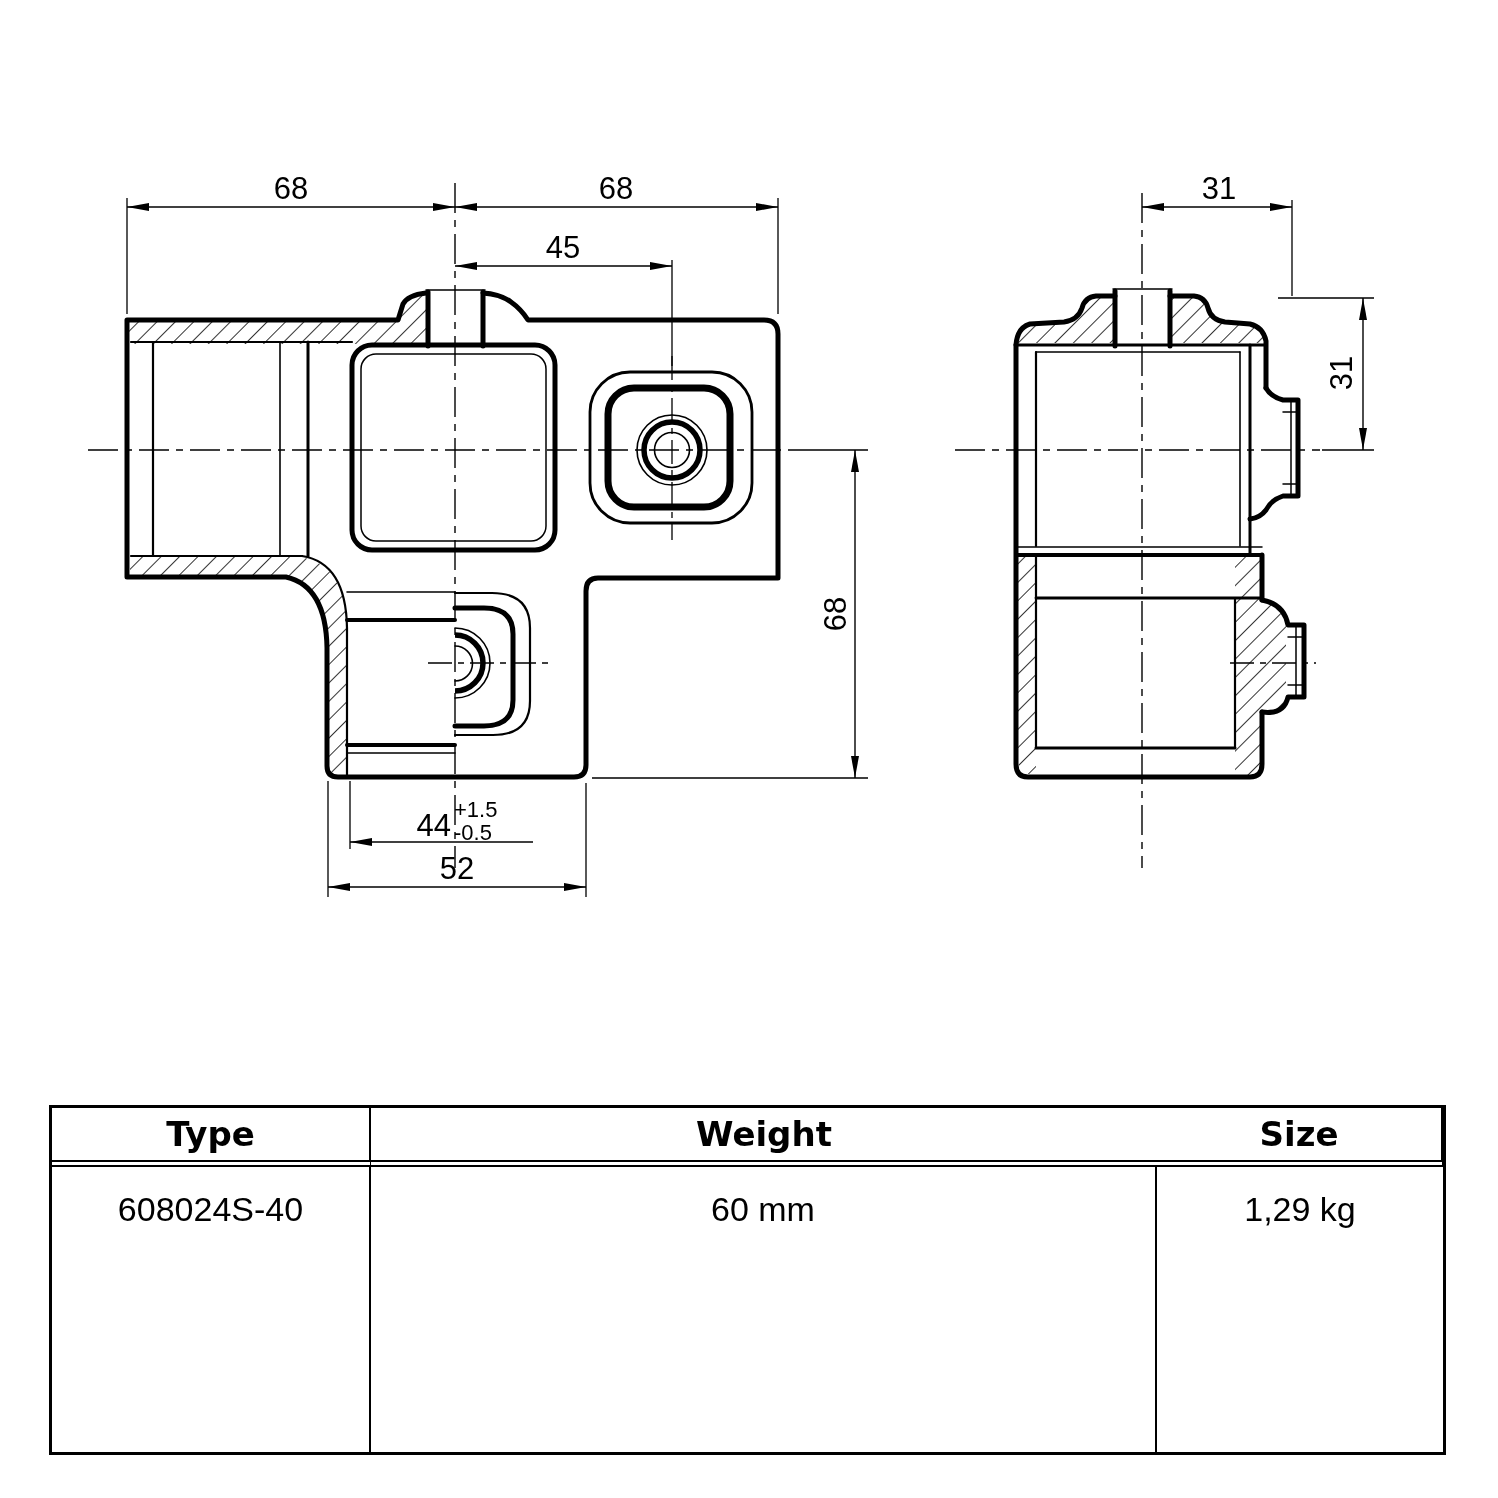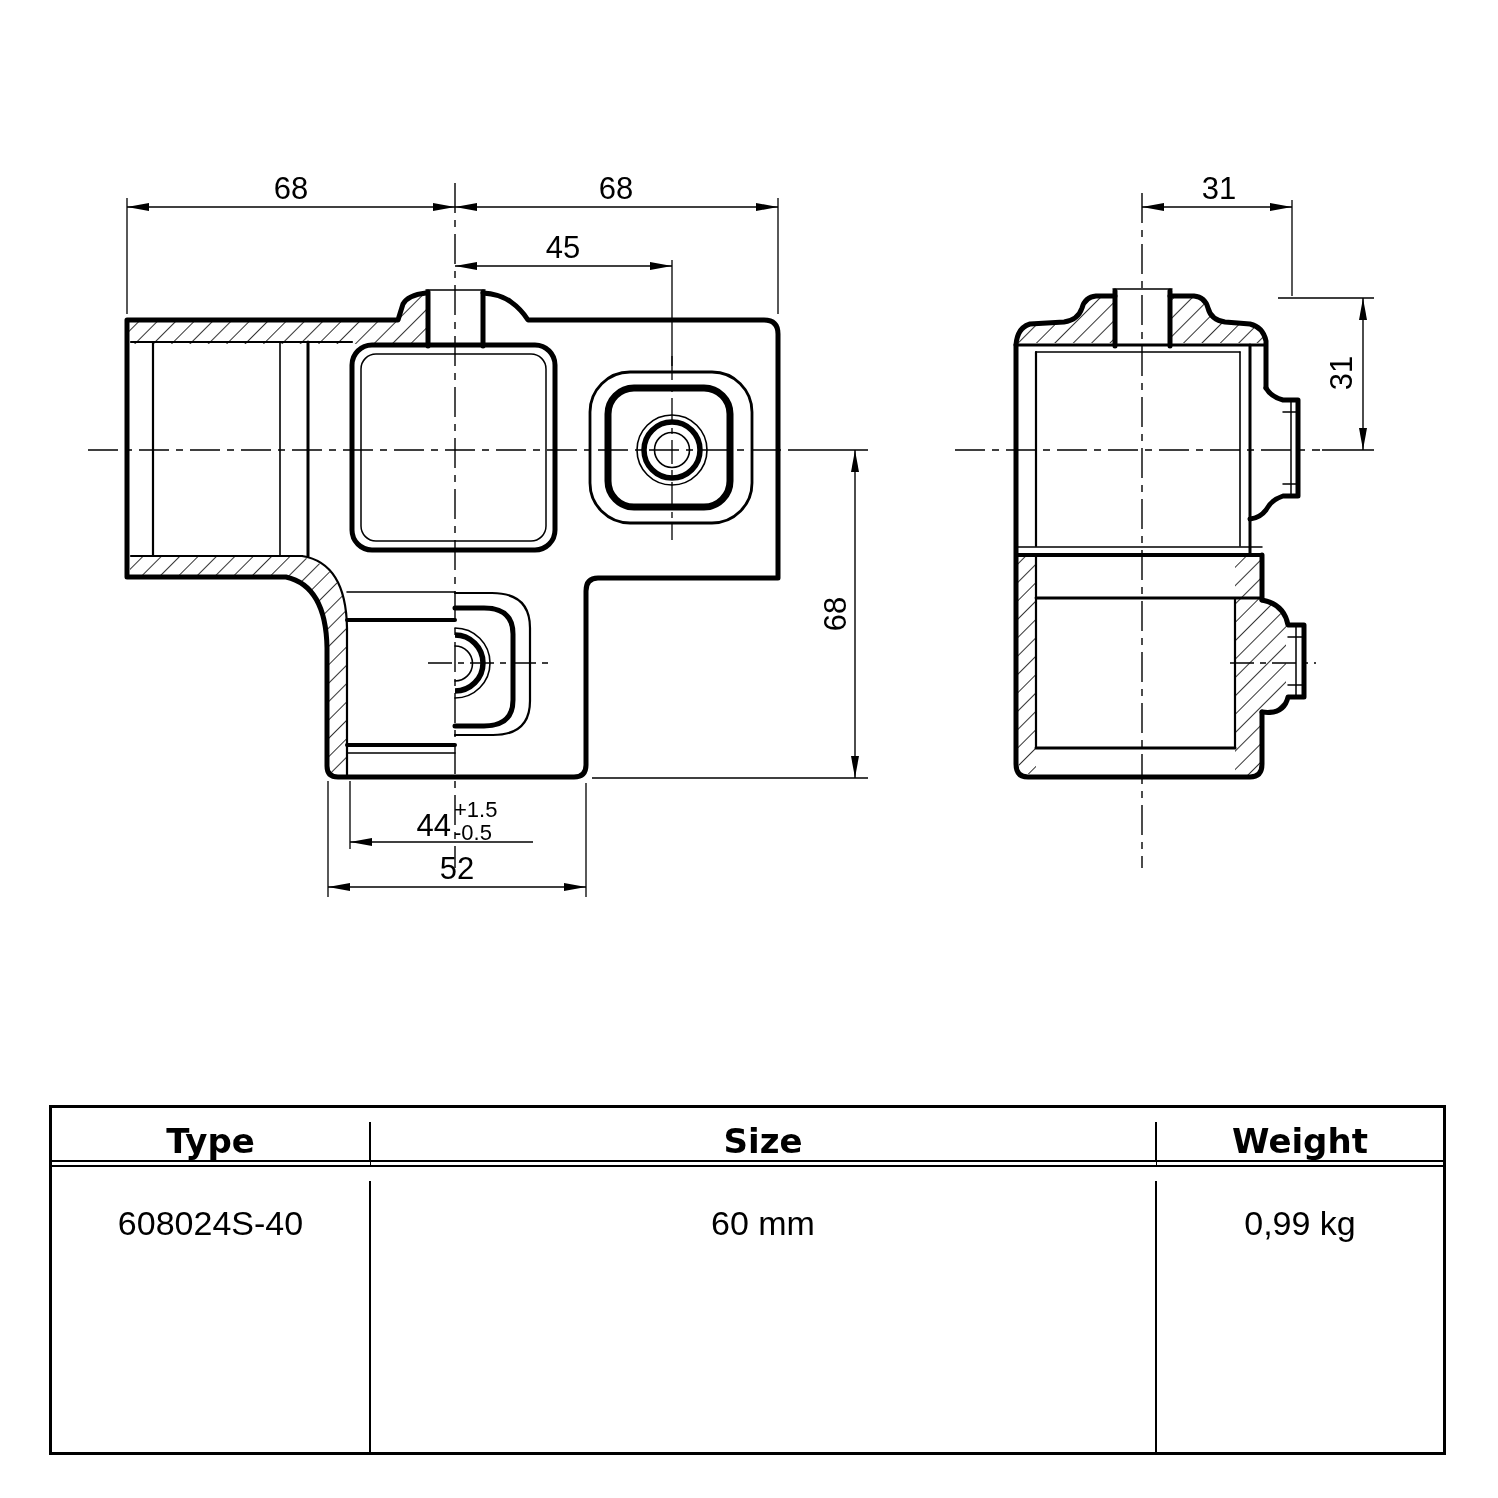--- a/index.html
+++ b/index.html
@@ -24,21 +24,21 @@
   .dim{fill:none;stroke:#000;stroke-width:1.4;}
   .hat{fill:url(#hatch);stroke:none;}
   .dt{font-family:"Liberation Sans",sans-serif;font-size:31px;fill:#000;}
   .dts{font-family:"Liberation Sans",sans-serif;font-size:22px;fill:#000;}
 
   
   .tbl{position:absolute;left:49px;top:1105px;width:1397px;height:350px;
        border:3px solid #000;box-sizing:border-box;display:grid;
        grid-template-columns:319px 786px 1fr;grid-template-rows:59px 1fr;
        background:#fff;}
-  .tbl .c{box-sizing:border-box;display:flex;justify-content:center;margin-top:14px;}
+  .tbl .c{box-sizing:border-box;display:flex;justify-content:center;}
   .tbl .hc{align-items:center;border-bottom:7px double #000;
        font-family:"DejaVu Sans","Liberation Sans",sans-serif;
        font-weight:700;font-size:34px;}
   .tbl .dc{align-items:flex-start;padding-top:23px;
        font-family:"Liberation Sans",sans-serif;font-size:34px;}
   .tbl .vr{border-right:2px solid #000;}
 </style>
 </head>
 <body>
 
@@ -154,30 +154,30 @@
       <text class="dt" text-anchor="middle" x="1219" y="199">31</text>
       <text class="dt" text-anchor="middle" x="1352" y="373" transform="rotate(-90 1352 373)">31</text>
     </g>
   </g>
 </svg>
 
   <div class="tbl">
     <div class="c hc vr">
       <span>Type</span>
     </div>
+    <div class="c hc">
+      <span>Weight</span>
+    </div>
     <div class="c hc vr">
       <span>Size</span>
-    </div>
-    <div class="c hc">
-      <span>Weight</span>
     </div>
     <div class="c dc vr">
       <span>608024S-40</span>
     </div>
     <div class="c dc vr">
       <span>60 mm</span>
     </div>
     <div class="c dc">
-      <span>0,99 kg</span>
+      <span>1,29 kg</span>
     </div>
   </div>
 
 </div>
 
 </body></html>

